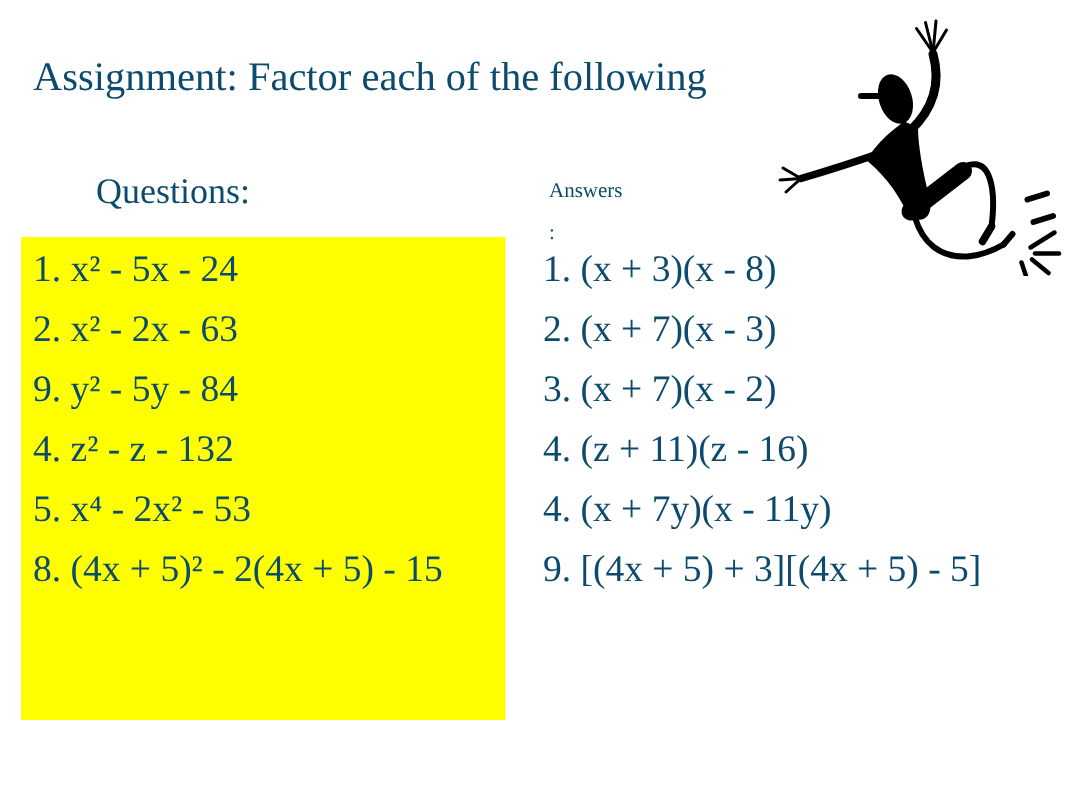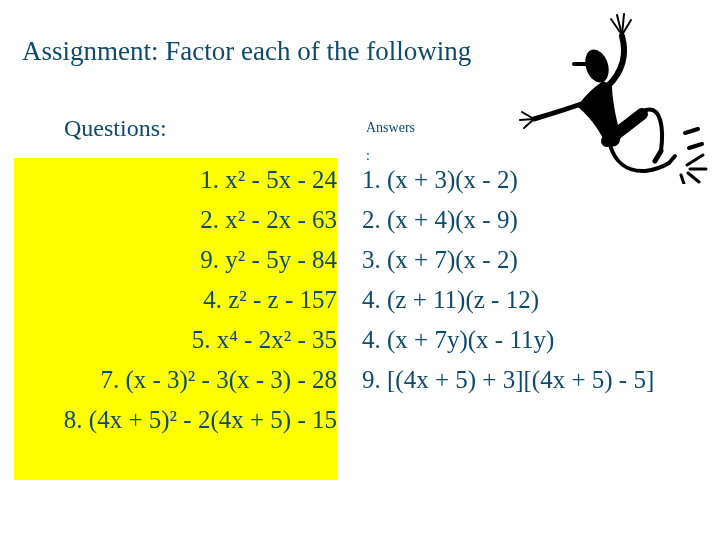--- a/index.html
+++ b/index.html
@@ -46,21 +46,20 @@
     top: 158px;
     width: 323px;
     height: 322px;
     background: #ffff00;
   }
   .q-list {
     position: absolute;
     left: 22px;
     top: 160px;
     width: 315px;
-    text-align: right;
   }
   .a-list {
     position: absolute;
     left: 362px;
     top: 160px;
     width: 350px;
   }
   .row {
     font-size: 25px;
     line-height: 40px;
@@ -123,28 +122,27 @@
   <div class="questions-heading">Questions:</div>
   <div class="answers-heading">Answers
 :</div>
 
   <div class="highlight-box"></div>
 
   <div class="q-list">
     <div class="row">1. x² - 5x - 24</div>
     <div class="row">2. x² - 2x - 63</div>
     <div class="row">9. y² - 5y - 84</div>
-    <div class="row">4. z² - z - 157</div>
-    <div class="row">5. x⁴ - 2x² - 35</div>
-    <div class="row">7. (x - 3)² - 3(x - 3) - 28</div>
+    <div class="row">4. z² - z - 132</div>
+    <div class="row">5. x⁴ - 2x² - 53</div>
     <div class="row">8. (4x + 5)² - 2(4x + 5) - 15</div>
   </div>
 
   <div class="a-list">
-    <div class="row">1. (x + 3)(x - 2)</div>
-    <div class="row">2. (x + 4)(x - 9)</div>
+    <div class="row">1. (x + 3)(x - 8)</div>
+    <div class="row">2. (x + 7)(x - 3)</div>
     <div class="row">3. (x + 7)(x - 2)</div>
-    <div class="row">4. (z + 11)(z - 12)</div>
+    <div class="row">4. (z + 11)(z - 16)</div>
     <div class="row">4. (x + 7y)(x - 11y)</div>
     <div class="row">9. [(4x + 5) + 3][(4x + 5) - 5]</div>
   </div>
 
 </div>
 
 </body></html>

